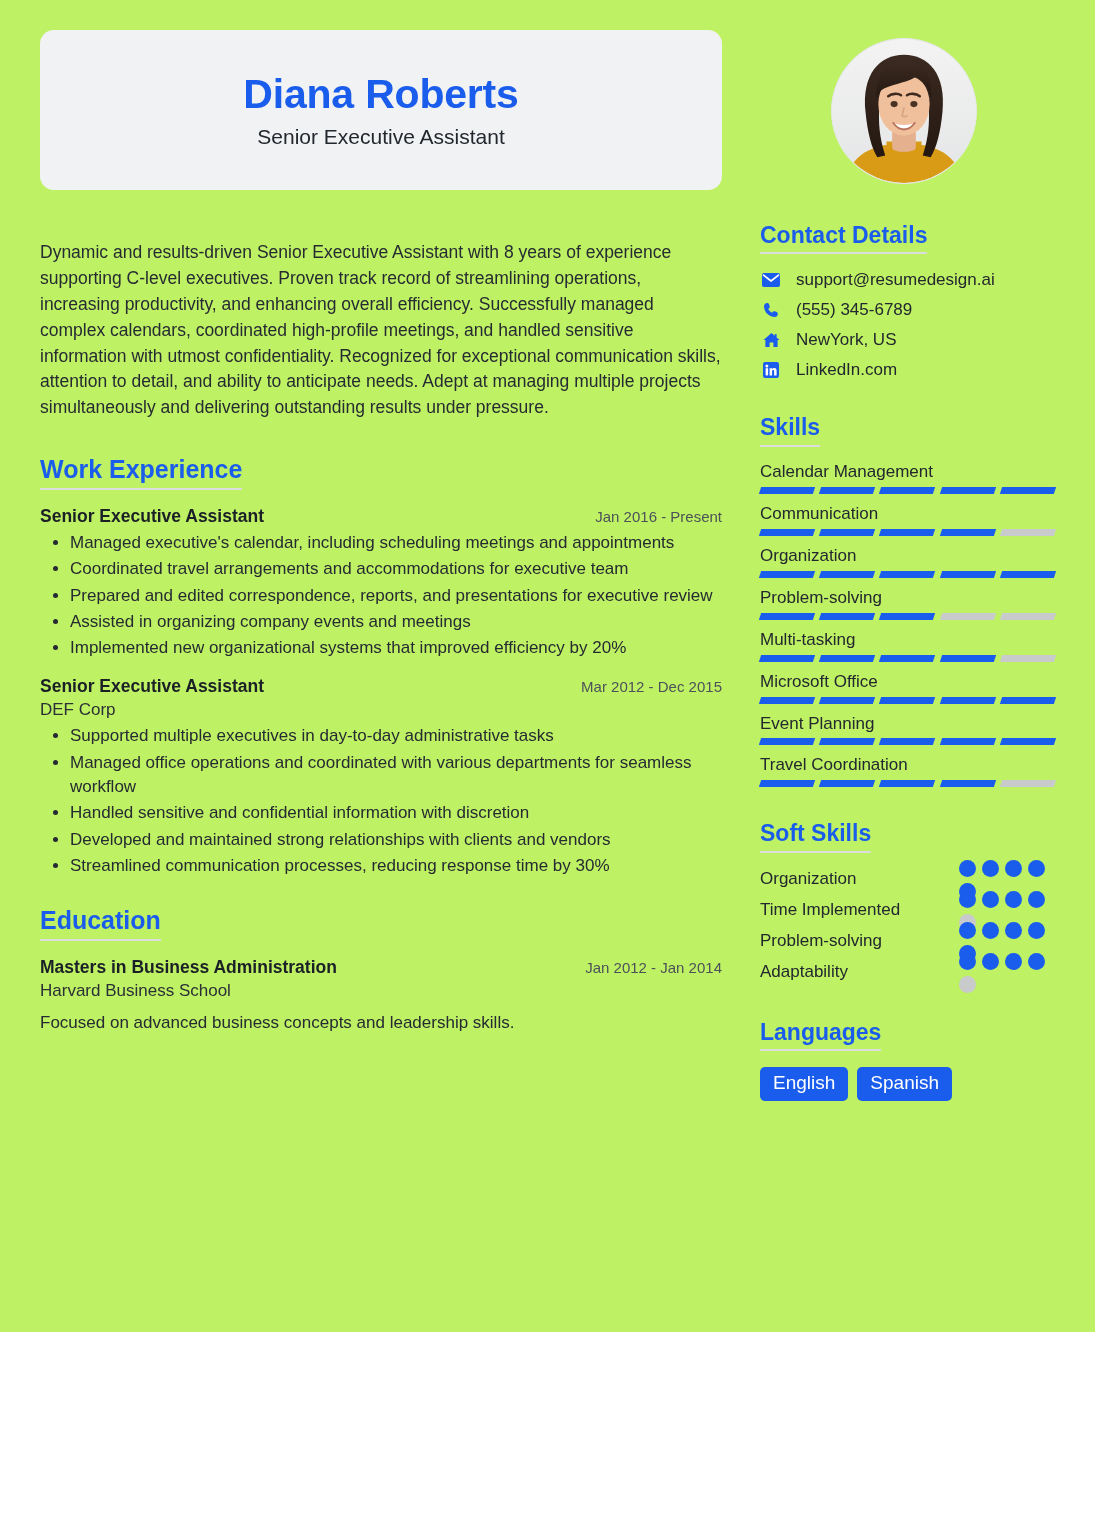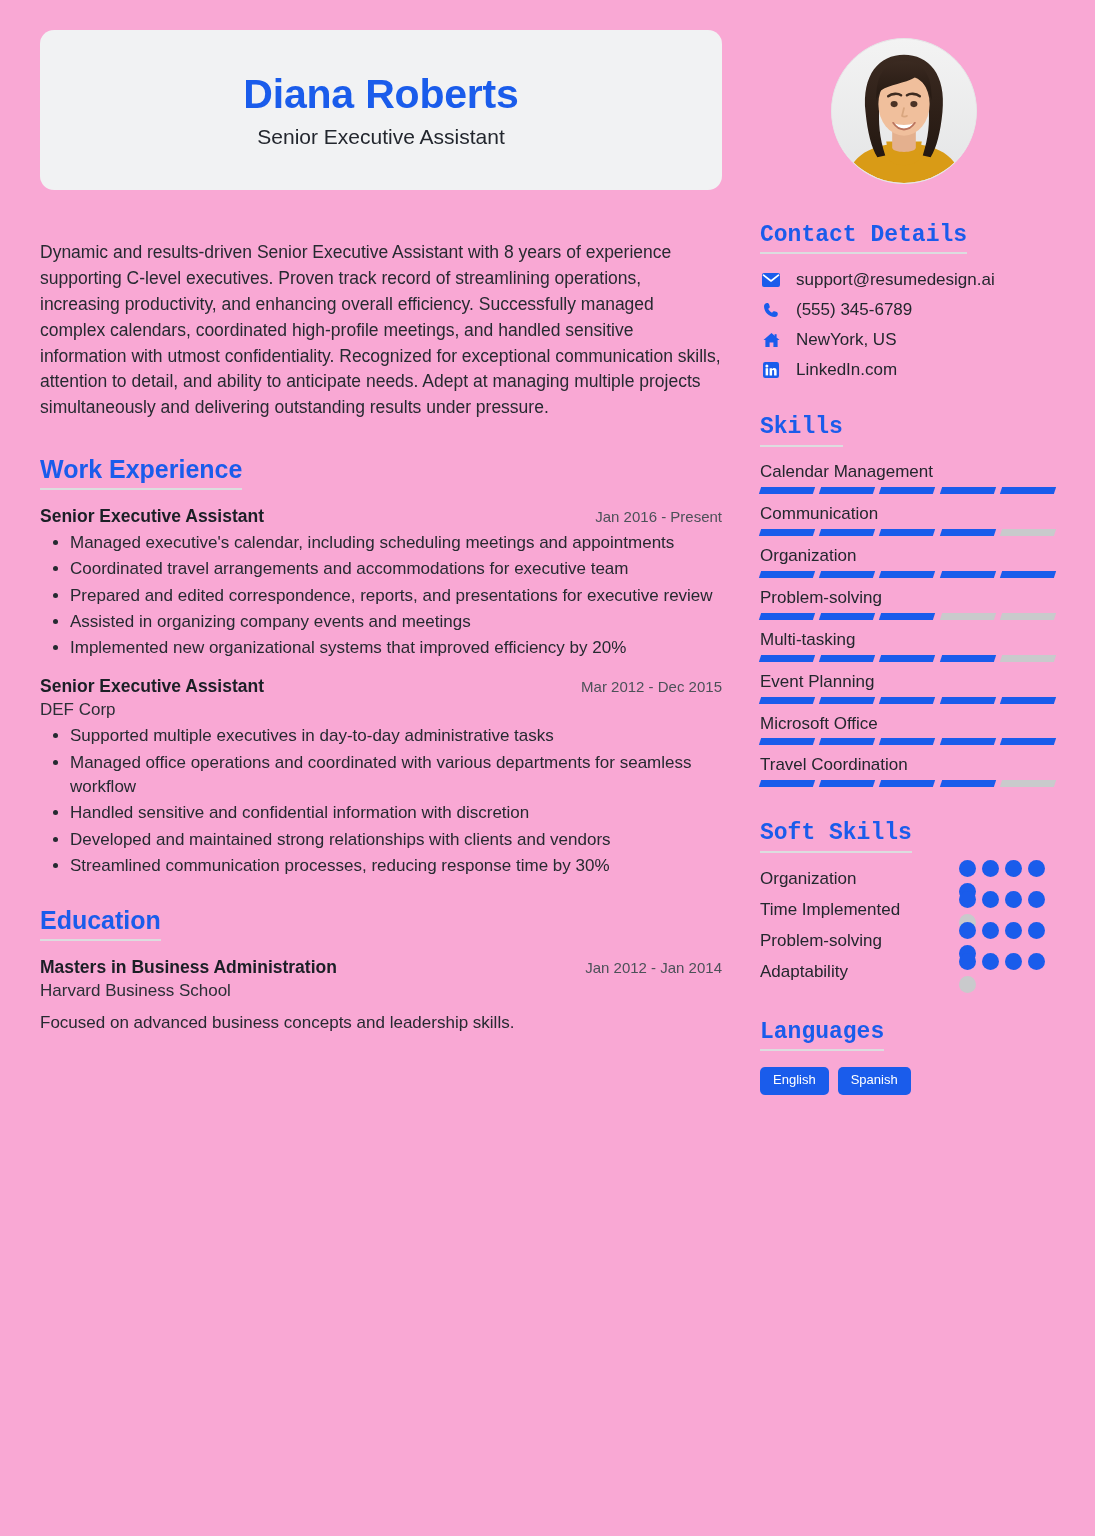--- a/index.html
+++ b/index.html
@@ -11,24 +11,24 @@
     width: 1095px;
     height: 1536px;
     font-family: "Liberation Sans", sans-serif;
     color: #20242b;
     -webkit-font-smoothing: antialiased;
   }
 
   .page {
     position: relative;
     width: 1095px;
-    height: 1536px;
+    height: 1332px;
     box-sizing: border-box;
     padding: 30px 40px 0 40px;
-    background: #f9a8d4;
+    background: #bef264;
   }
 
   
   .header {
     position: relative;
     height: 160px;
   }
   .header-band {
     position: absolute;
     left: 0;
@@ -91,21 +91,21 @@
   .sec-head {
     font-size: 25px;
     font-weight: bold;
     color: #1a5ceb;
     margin: 0;
     line-height: 1.15;
     display: inline-block;
     padding-bottom: 4px;
     border-bottom: 2px solid #dcdddf;
   }
-  .sec-head.small { font-size: 23px; font-family: Liberation Mono, monospace; }
+  .sec-head.small { font-size: 23px; }
   .sec-block { margin-bottom: 4px; }
 
   
   .summary {
     font-size: 17.5px;
     line-height: 1.48;
     color: #262a31;
     margin: 18px 0 0 0;
     text-align: left;
   }
@@ -250,21 +250,21 @@
   
   .lang-wrap {
     margin-top: 16px;
     display: flex;
     flex-wrap: wrap;
     gap: 9px;
   }
   .lang-chip {
     background: #1a5ceb;
     color: #ffffff;
-    font-size: 13px;
+    font-size: 19px;
     padding: 6px 13px 7px 13px;
     border-radius: 5px;
     line-height: 1.1;
   }
 
   .spacer-lg { height: 30px; }
   .spacer-md { height: 24px; }
 </style>
 </head>
 <body>
@@ -481,31 +481,31 @@
               <div class="skill-name">Multi-tasking</div>
               <div class="skill-bar">
                 <span class="seg on"></span>
                 <span class="seg on"></span>
                 <span class="seg on"></span>
                 <span class="seg on"></span>
                 <span class="seg"></span>
               </div>
             </div>
             <div class="skill-item">
+              <div class="skill-name">Microsoft Office</div>
+              <div class="skill-bar">
+                <span class="seg on"></span>
+                <span class="seg on"></span>
+                <span class="seg on"></span>
+                <span class="seg on"></span>
+                <span class="seg on"></span>
+              </div>
+            </div>
+            <div class="skill-item">
               <div class="skill-name">Event Planning</div>
-              <div class="skill-bar">
-                <span class="seg on"></span>
-                <span class="seg on"></span>
-                <span class="seg on"></span>
-                <span class="seg on"></span>
-                <span class="seg on"></span>
-              </div>
-            </div>
-            <div class="skill-item">
-              <div class="skill-name">Microsoft Office</div>
               <div class="skill-bar">
                 <span class="seg on"></span>
                 <span class="seg on"></span>
                 <span class="seg on"></span>
                 <span class="seg on"></span>
                 <span class="seg on"></span>
               </div>
             </div>
             <div class="skill-item">
               <div class="skill-name">Travel Coordination</div>

